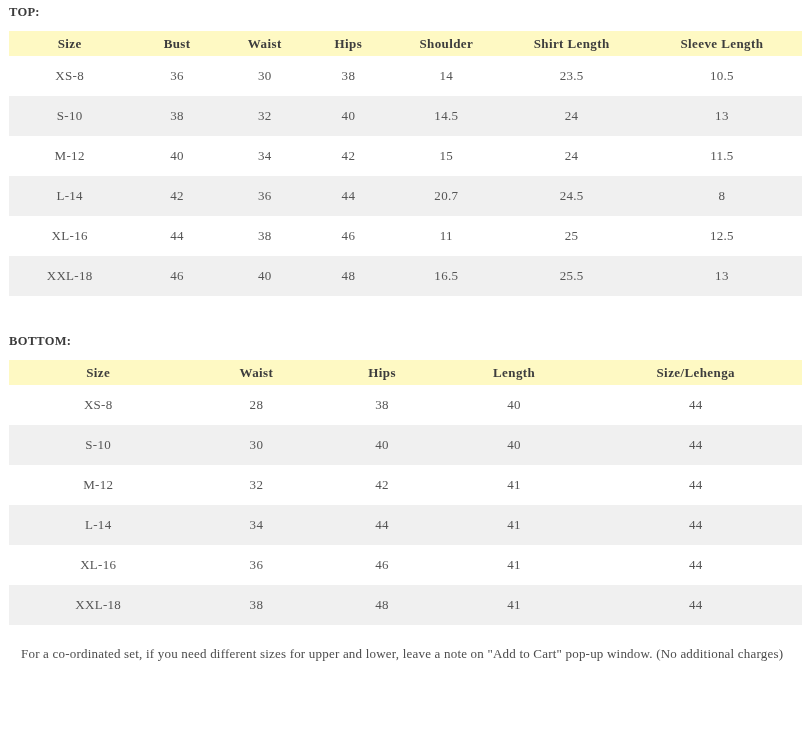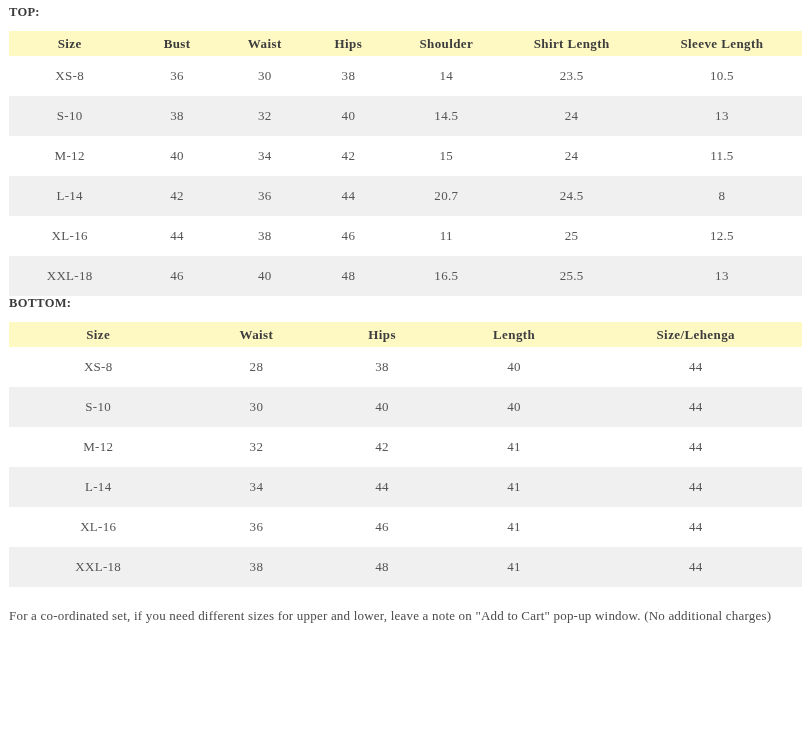--- a/index.html
+++ b/index.html
@@ -16,21 +16,21 @@
     padding: 5px 9px 0 9px;
     overflow: hidden;
   }
   .section-label {
     font-size: 12.5px;
     font-weight: bold;
     color: #3b3b3b;
     line-height: 14px;
     letter-spacing: 0.3px;
   }
-  .section-label.bottom { }
+  .section-label.bottom { margin-top: 38px; }
   table.size-table {
     width: 100%;
     border-collapse: collapse;
     margin-top: 12px;
     table-layout: fixed;
   }
   table.size-table th {
     background: #fef9c3;
     font-size: 13px;
     font-weight: bold;
@@ -61,21 +61,21 @@
   .bot-col-size   { width: 22.5%; }
   .bot-col-waist  { width: 17.4%; }
   .bot-col-hips   { width: 14.3%; }
   .bot-col-length { width: 19.0%; }
   .bot-col-skirt  { width: 26.8%; }
   .notes { margin-top: 22px; }
   .note {
     font-size: 13px;
     color: #4c4c4c;
     line-height: 14px;
-    margin: 0 0 23px 0;
+    margin: 0 0 23px 12px;
     letter-spacing: 0.2px;
   }
 </style>
 </head>
 <body>
 
 <div class="page">
 
   <div class="section-label">TOP:</div>
 

